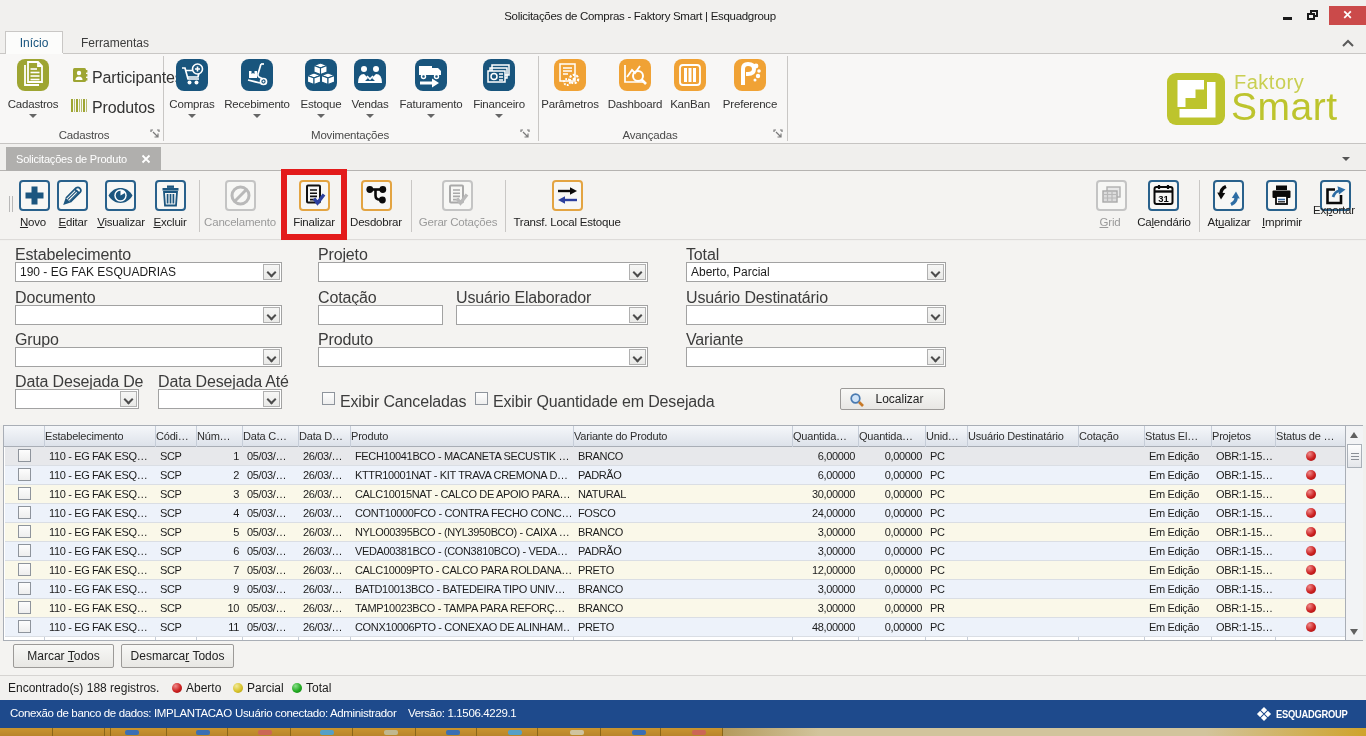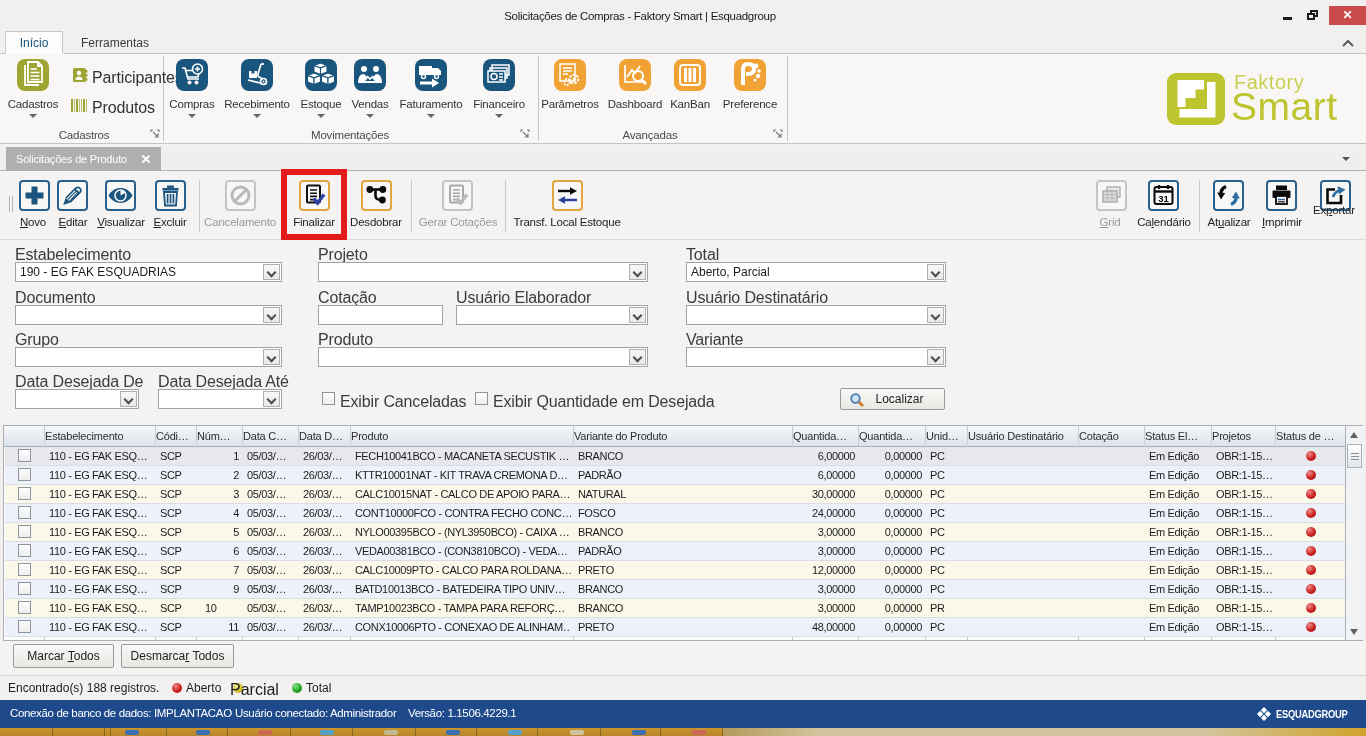--- a/index.html
+++ b/index.html
@@ -529,21 +529,21 @@
       <span style="left:854px;width:63px;text-align:right">0,00000</span>
       <span style="left:925px;width:36px">PC</span>
       <span style="left:1144px;width:60px">Em Edição</span>
       <span style="left:1211px;width:58px">OBR:1-15…</span>
       <div class="dot" style="left:1301px;top:4px"></div>
     </div>
 <div class="row" style="top:173px;background:#faf8e9">
       <div class="ck" style="left:13px;top:2px"></div>
       <span style="left:44px;width:104px">110 - EG FAK ESQ…</span>
       <span style="left:155px;width:34px">SCP</span>
-      <span style="left:200px;width:42px;text-align:left">10</span>
+      <span style="left:192px;width:42px;text-align:right">10</span>
       <span style="left:242px;width:49px">05/03/…</span>
       <span style="left:298px;width:45px">26/03/…</span>
       <span style="left:350px;width:216px">TAMP10023BCO - TAMPA PARA REFORÇ…</span>
       <span style="left:573px;width:212px">BRANCO</span>
       <span style="left:788px;width:62px;text-align:right">3,00000</span>
       <span style="left:854px;width:63px;text-align:right">0,00000</span>
       <span style="left:925px;width:36px">PR</span>
       <span style="left:1144px;width:60px">Em Edição</span>
       <span style="left:1211px;width:58px">OBR:1-15…</span>
       <div class="dot" style="left:1301px;top:4px"></div>
@@ -579,21 +579,21 @@
 </div>
 </div>
 <div class="a" style="left:0;top:641px;width:1366px;height:34px;background:#f4f3f1"></div>
 <div class="btn" style="left:13px;top:644px;width:101px;line-height:22px">Marcar <u>T</u>odos</div>
 <div class="btn" style="left:121px;top:644px;width:113px;line-height:22px">Desmarca<u>r</u> Todos</div>
 <div class="a" style="left:0;top:675px;width:1366px;height:25px;background:#f2f1ef;border-top:1px solid #d6d4d2"></div>
 <div class="a" style="left:8px;top:681px;font-size:12px;color:#1c1c1c">Encontrado(s) 188 registros.</div>
 <div class="a" style="left:172px;top:683px;width:10px;height:10px;border-radius:50%;background:radial-gradient(circle at 35% 30%,#ef8a8a,#cb2020 55%,#9c0f0f)"></div>
 <div class="a" style="left:186px;top:681px;font-size:12px">Aberto</div>
 <div class="a" style="left:233px;top:683px;width:10px;height:10px;border-radius:50%;background:radial-gradient(circle at 35% 30%,#f2ea9a,#d8c32a 55%,#a89510)"></div>
-<div class="a" style="left:230px;top:681px;font-size:16px">Parcial</div>
+<div class="a" style="left:247px;top:681px;font-size:12px">Parcial</div>
 <div class="a" style="left:292px;top:683px;width:10px;height:10px;border-radius:50%;background:radial-gradient(circle at 35% 30%,#8ae08a,#22aa22 55%,#0c7a0c)"></div>
 <div class="a" style="left:306px;top:681px;font-size:12px">Total</div>
 <div class="a" style="left:0;top:700px;width:1366px;height:28px;background:#1e4a8c">
 <div class="a" style="left:10px;top:7px;font-size:11.5px;letter-spacing:-0.35px;color:#fff">Conexão de banco de dados: IMPLANTACAO</div>
 <div class="a" style="left:235px;top:7px;font-size:11.5px;letter-spacing:-0.35px;color:#fff">Usuário conectado: Administrador</div>
 <div class="a" style="left:408px;top:7px;font-size:11.5px;letter-spacing:-0.35px;color:#fff">Versão: 1.1506.4229.1</div>
 <svg class="a" style="left:1256px;top:6px" width="16" height="16" viewBox="0 0 16 16">
       <rect x="3" y="3" width="10" height="10" fill="#fff" transform="rotate(45 8 8)"></rect>
       <path d="M8 1.5 V14.5 M1.5 8 H14.5" stroke="#1e4a8c" stroke-width="1" transform="rotate(45 8 8)"></path>
     </svg>

